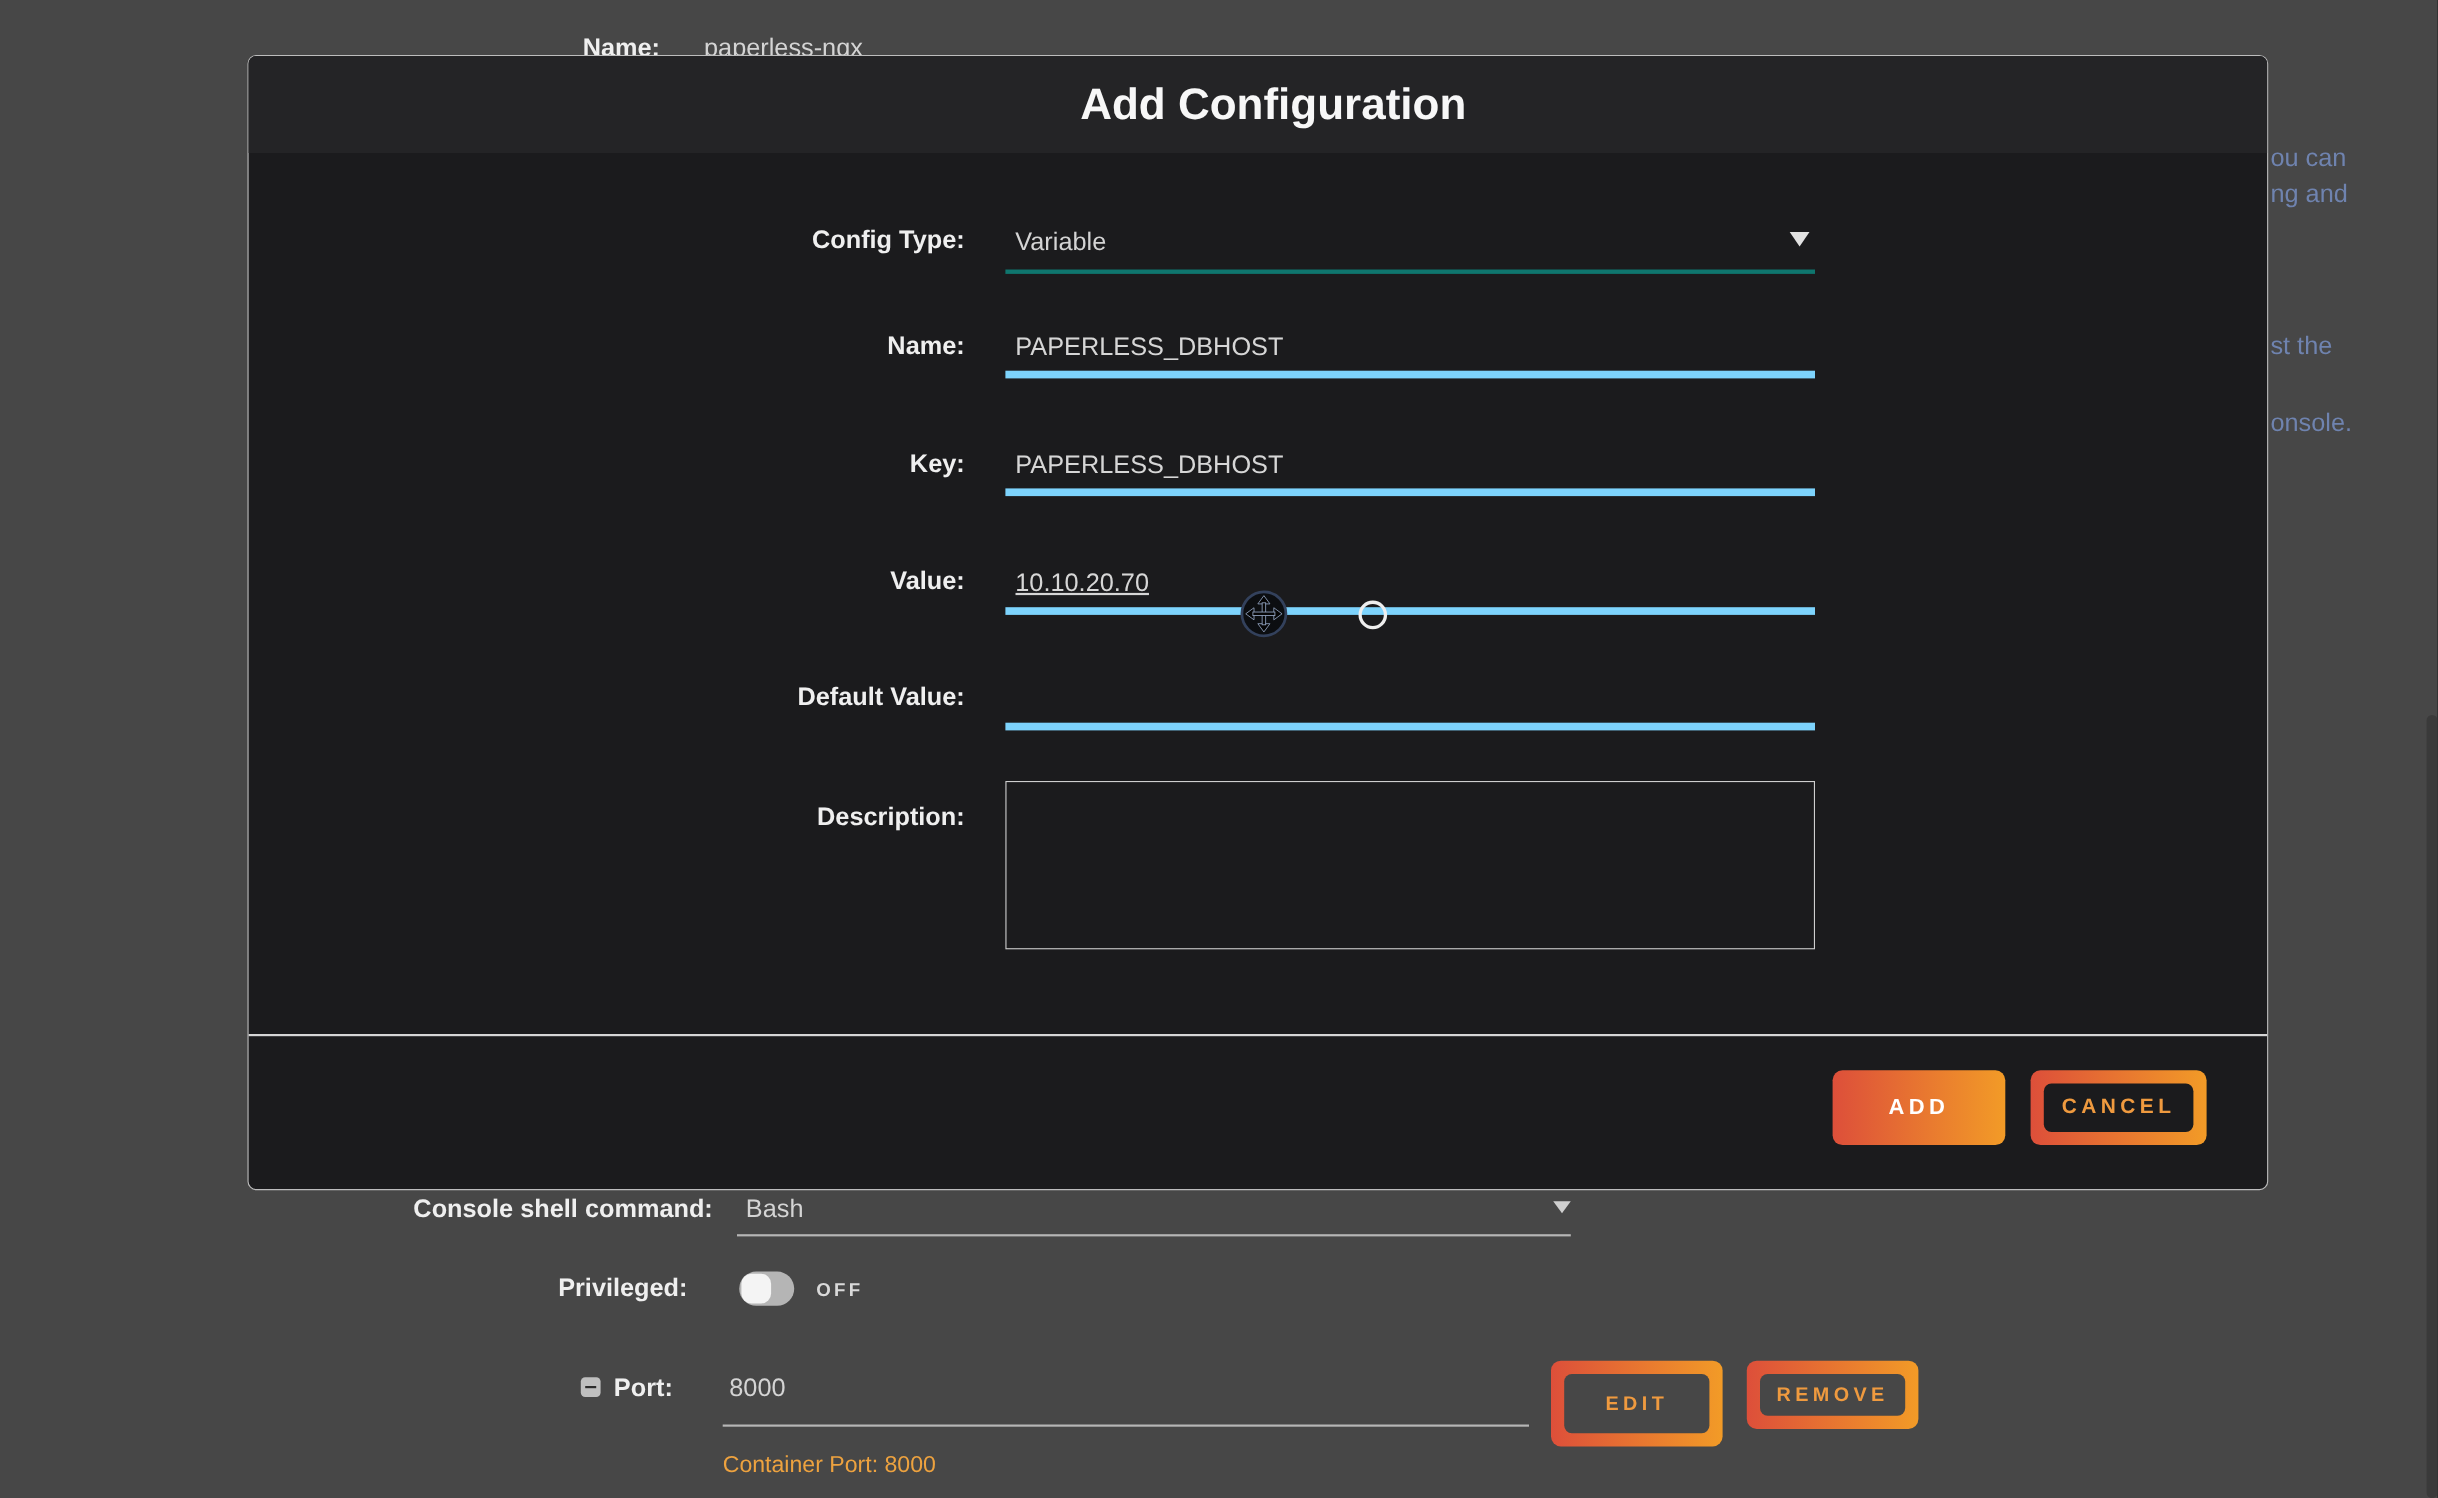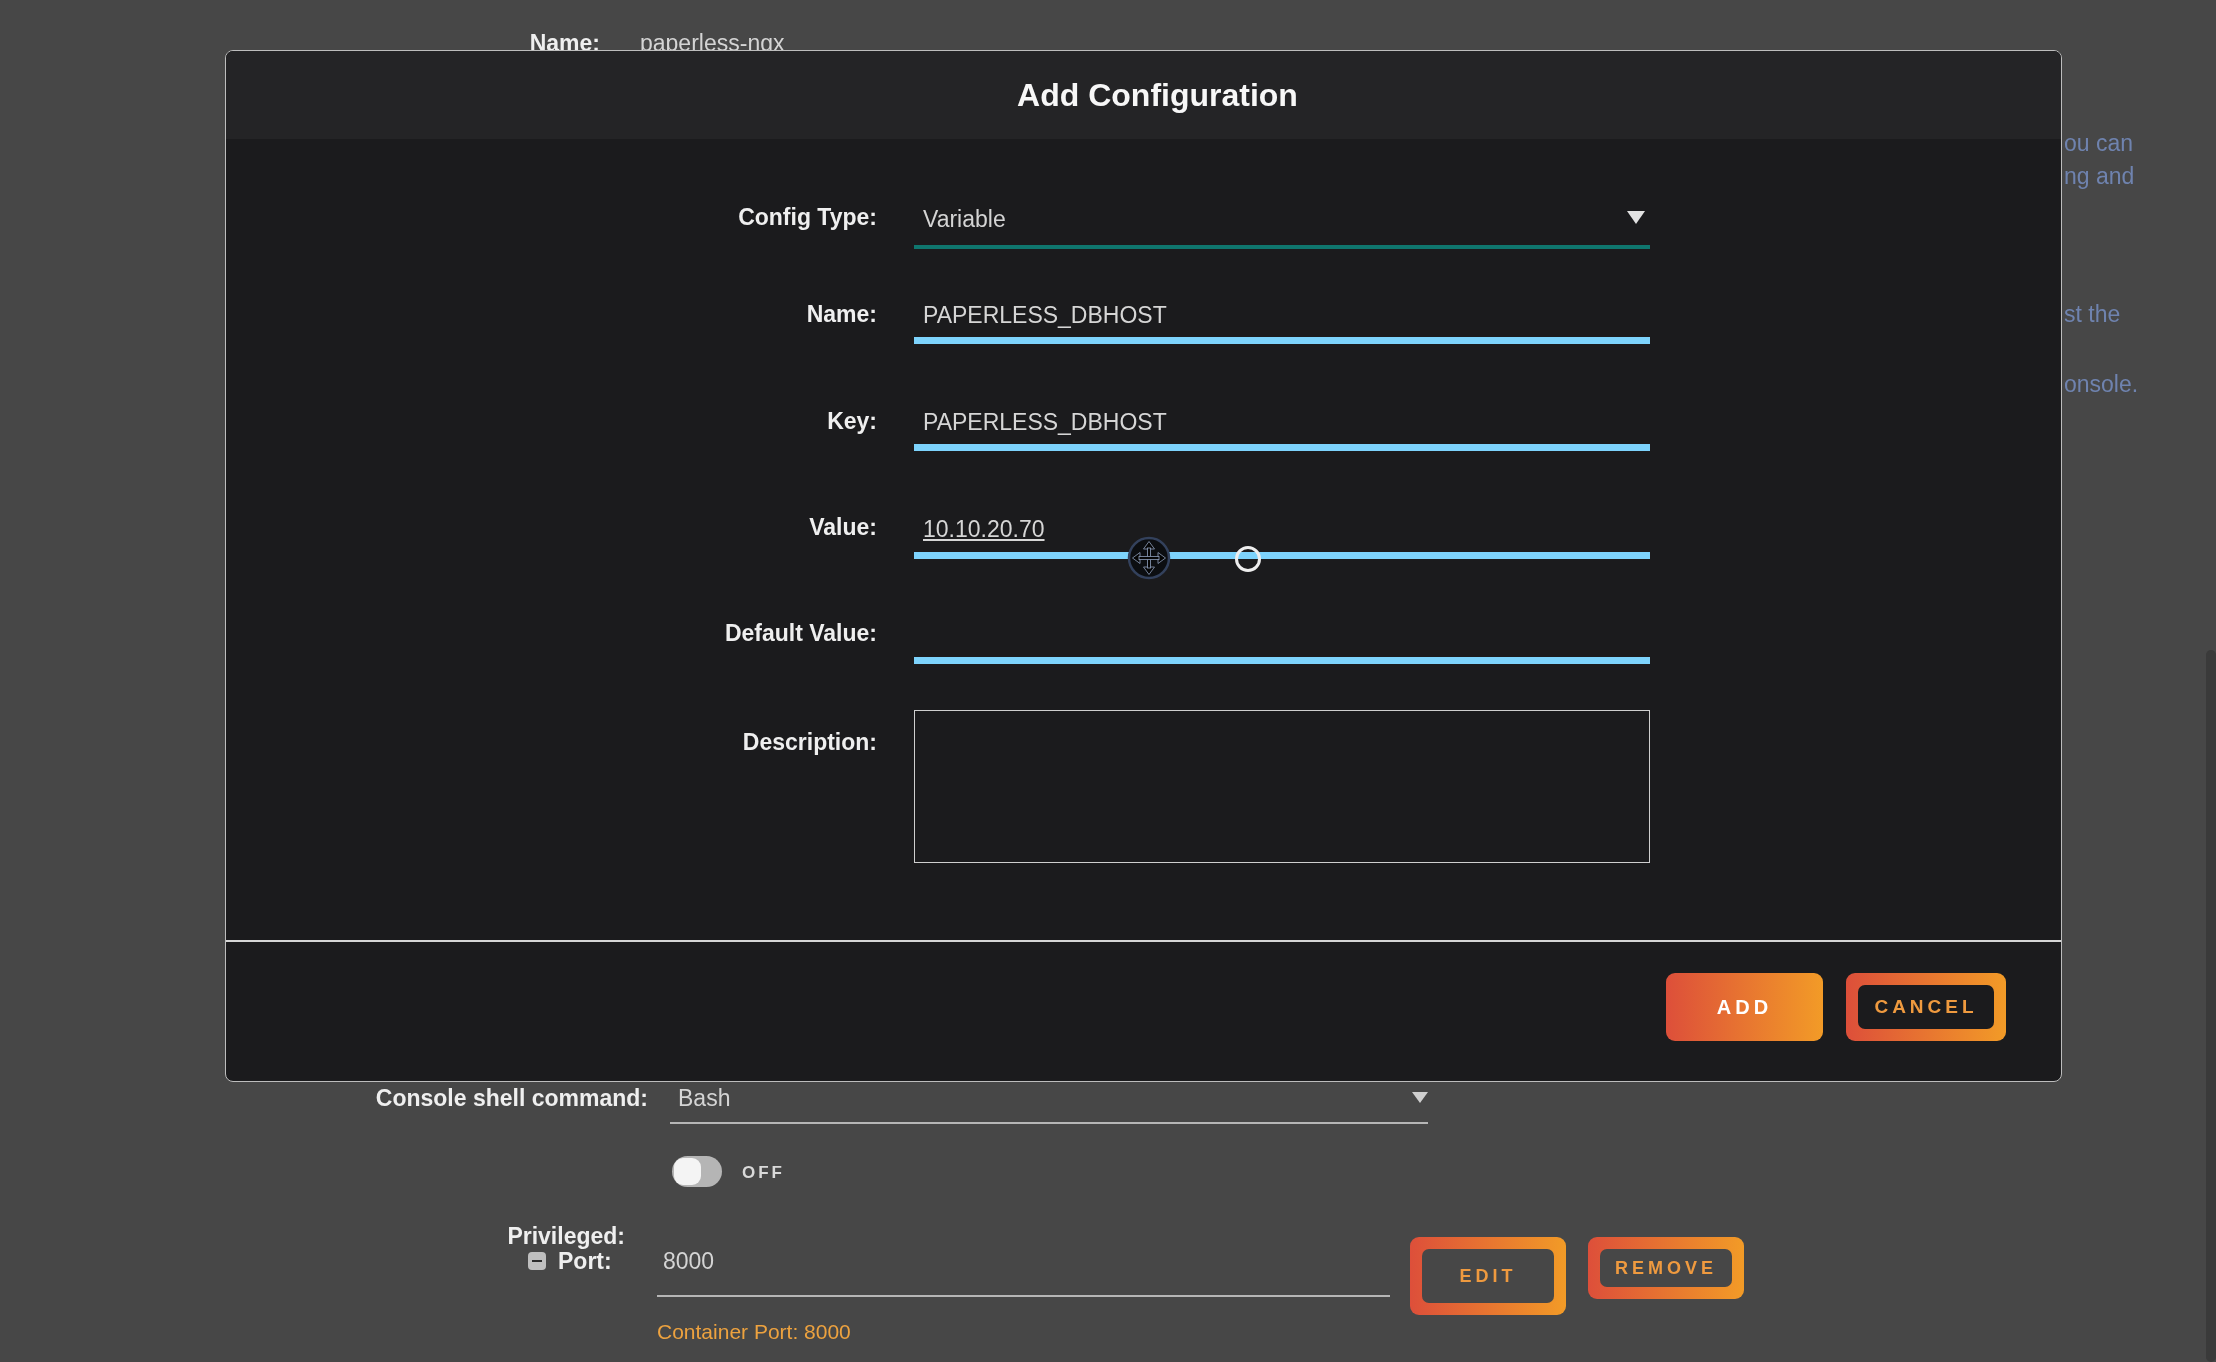--- a/index.html
+++ b/index.html
@@ -42,21 +42,21 @@
                  color:#ef9a3f; font-weight:bold; letter-spacing:4px; }
   .gbtn.on-gray .inner { background:#474747; font-size:18px; }
   .gbtn.on-dark .inner { background:#1b1b1d; font-size:19px; }
 
   
   .modal { position:absolute; left:225px; top:50px; width:1837px; height:1032px;
            background:#1b1b1d; border:1px solid #bdbdbd; border-radius:8px; z-index:10; }
   .modal-header { position:absolute; left:0; top:0; width:100%; height:88px;
                   background:#242426; border-radius:7px 7px 0 0;
                   display:flex; align-items:center; justify-content:center; }
-  .modal-title { color:#f7f7f7; font-size:32px; font-weight:bold;margin-left:28px; }
+  .modal-title { color:#f7f7f7; font-size:40px; font-weight:bold;margin-left:28px; }
   .modal-footer { position:absolute; left:0; bottom:0; width:100%; height:141px;
                   border-top:2px solid #d6d6d6; }
 
   .frm-label { position:absolute; left:420px; width:231px; text-align:right; }
   .frm-input { position:absolute; left:688px; width:736px;
                background:transparent; border:none; border-bottom:7px solid #7dd3fc;
                color:#d6d6d6; font-size:23px; font-family:"Liberation Sans", sans-serif;
                padding-left:9px; outline:none; }
   .frm-select { position:absolute; left:688px; width:736px; height:52px;
                 border-bottom:4px solid #0f766e; cursor:pointer; }
@@ -85,21 +85,21 @@
   <div class="abs blue-frag" style="left:2064px; top:130px;">ou can</div>
   <div class="abs blue-frag" style="left:2064px; top:163px;">ng and</div>
   <div class="abs blue-frag" style="left:2064px; top:301px;">st the</div>
   <div class="abs blue-frag" style="left:2064px; top:371px;">onsole.</div>
 
   <div class="abs lbl bg-label-right" style="left:250px; top:1085px; width:398px;">Console shell command:</div>
   <div class="abs val" style="left:678px; top:1085px;">Bash</div>
   <div class="abs tri-down sm" style="left:1412px; top:1092px;"></div>
   <div class="uline" style="left:670px; top:1122px; width:758px;"></div>
 
-  <div class="abs lbl bg-label-right" style="left:400px; top:1223px; width:225px;">Privileged:</div>
+  <div class="abs lbl bg-label-right" style="left:400px; top:1157px; width:225px;">Privileged:</div>
   <div class="toggle" style="left:672px; top:1156px;">
     <div class="knob"></div>
   </div>
   <div class="abs off-text" style="left:742px; top:1163px;">OFF</div>
 
   <div class="minus-sq" style="left:528px; top:1252px;"></div>
   <div class="abs lbl" style="left:558px; top:1248px;">Port:</div>
   <div class="abs val" style="left:663px; top:1248px;">8000</div>
   <div class="uline" style="left:657px; top:1295px; width:733px;"></div>
 

